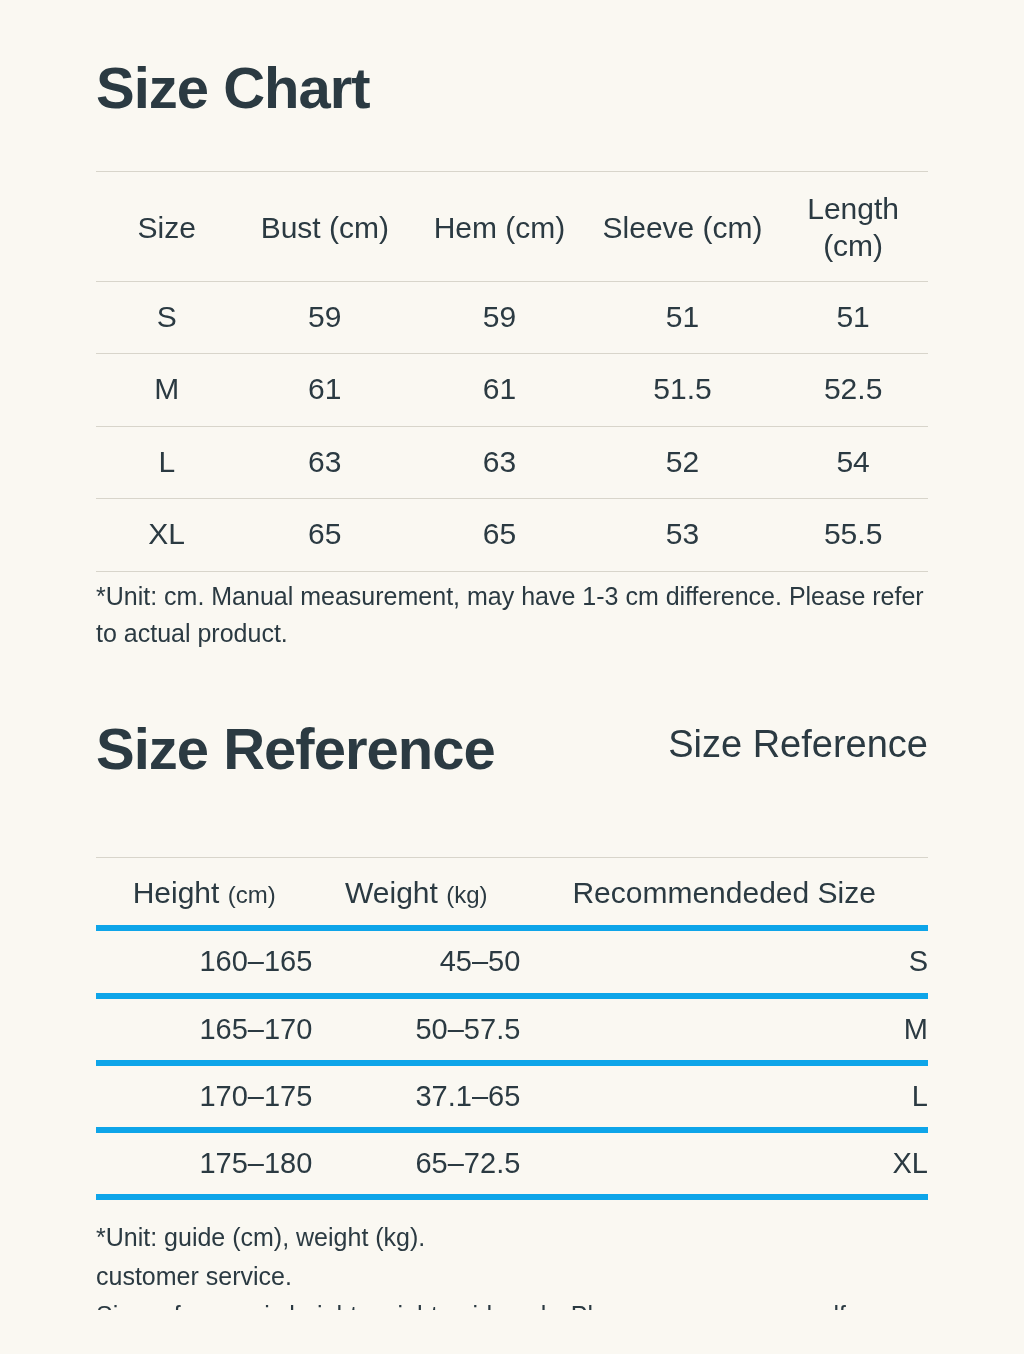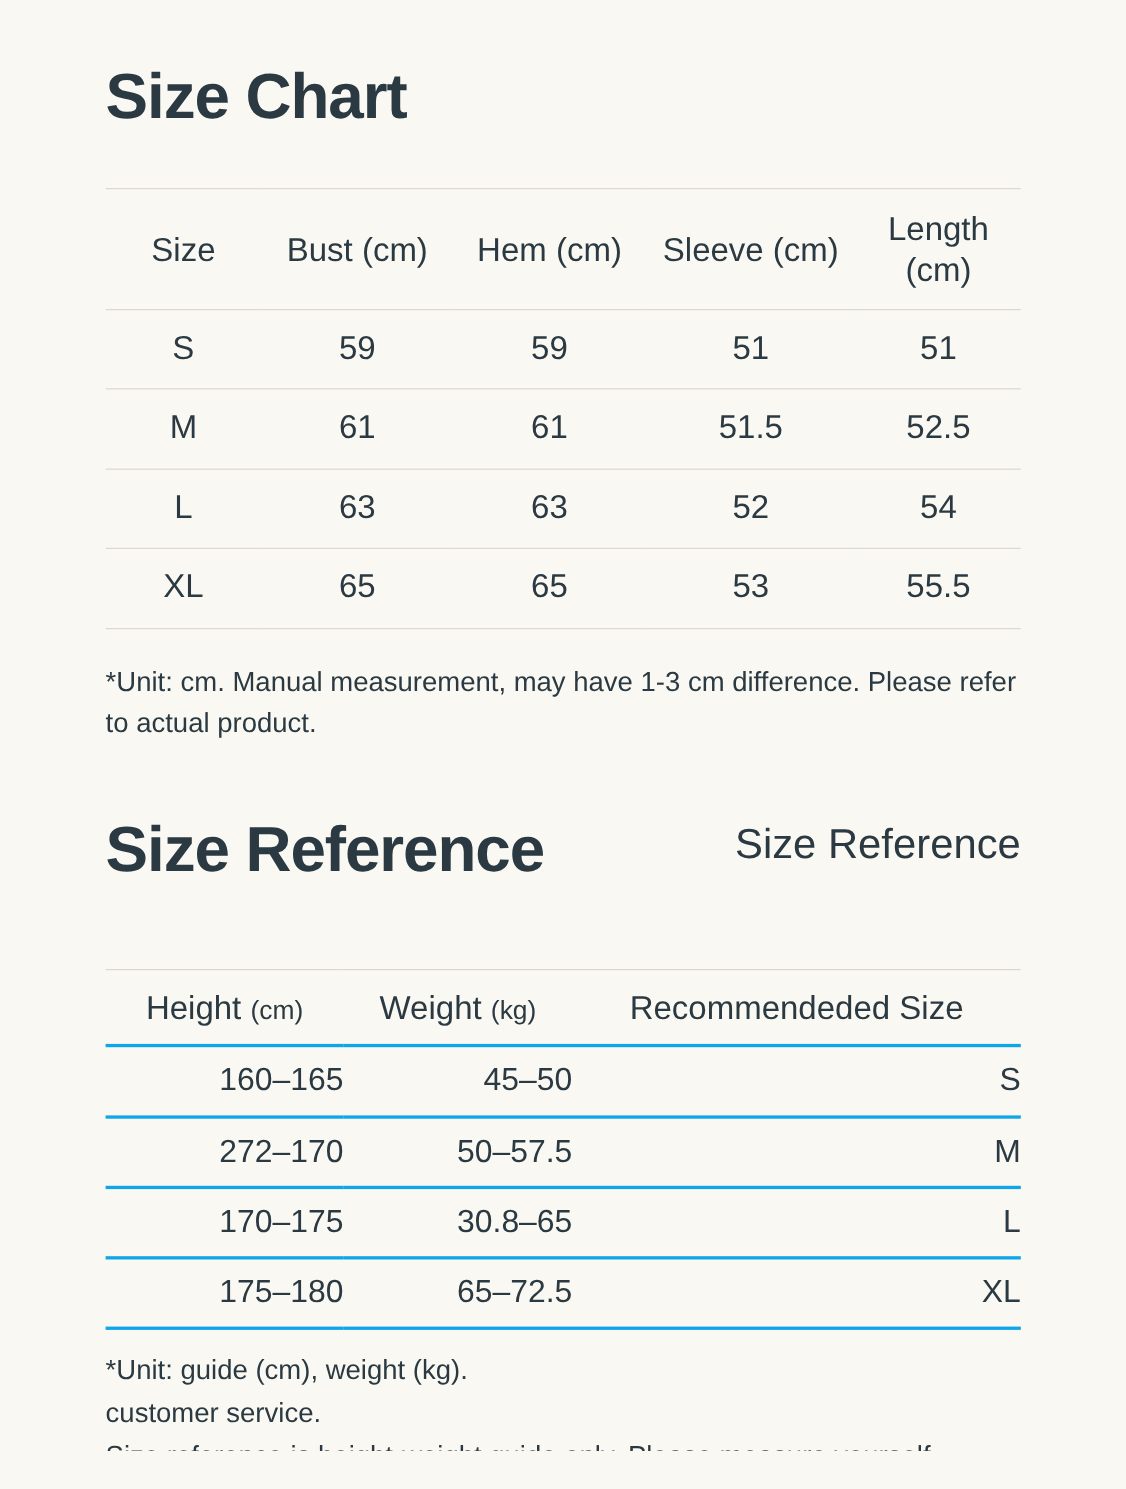--- a/index.html
+++ b/index.html
@@ -64,21 +64,21 @@
   }
   .chart-table col.c0 { width: 17%; }
   .chart-table col.c1 { width: 21%; }
   .chart-table col.c2 { width: 21%; }
   .chart-table col.c3 { width: 23%; }
   .chart-table col.c4 { width: 18%; }
 
   .note {
     font-size: 25px;
     line-height: 1.5;
-    margin-top: 30px;
+    margin-top: 6px;
     color: #2b3a42;
   }
 
   
   .ref-head {
     position: relative;
     margin-top: 66px;
     height: 116px;
   }
   .ref-head .section-title {
@@ -103,21 +103,21 @@
   }
   .ref-table col.r0 { width: 26%; }
   .ref-table col.r1 { width: 25%; }
   .ref-table col.r2 { width: 49%; }
   .ref-table th,
   .ref-table td {
     text-align: center;
     font-weight: normal;
     font-size: 30px;
     color: #2b3a42;
-    border-bottom: 3px solid #0ea5e9;
+    border-bottom: 6px solid #0ea5e9;
     line-height: 1.25;
   }
   .ref-table thead th {
     border-top: 1px solid #d8d5cb;
     padding: 16px 0 14px 0;
   }
   .ref-table tbody td {
     padding: 12px 0 13px 0;
     font-size: 29px;
     text-align: right;
@@ -217,27 +217,27 @@
         <th>Recommendeded Size</th>
       </tr>
     </thead>
     <tbody>
       <tr>
         <td>160–165</td>
         <td>45–50</td>
         <td>S</td>
       </tr>
       <tr>
-        <td>272–170</td>
+        <td>165–170</td>
         <td>50–57.5</td>
         <td>M</td>
       </tr>
       <tr>
         <td>170–175</td>
-        <td>30.8–65</td>
+        <td>37.1–65</td>
         <td>L</td>
       </tr>
       <tr>
         <td>175–180</td>
         <td>65–72.5</td>
         <td>XL</td>
       </tr>
     </tbody>
   </table>
 

